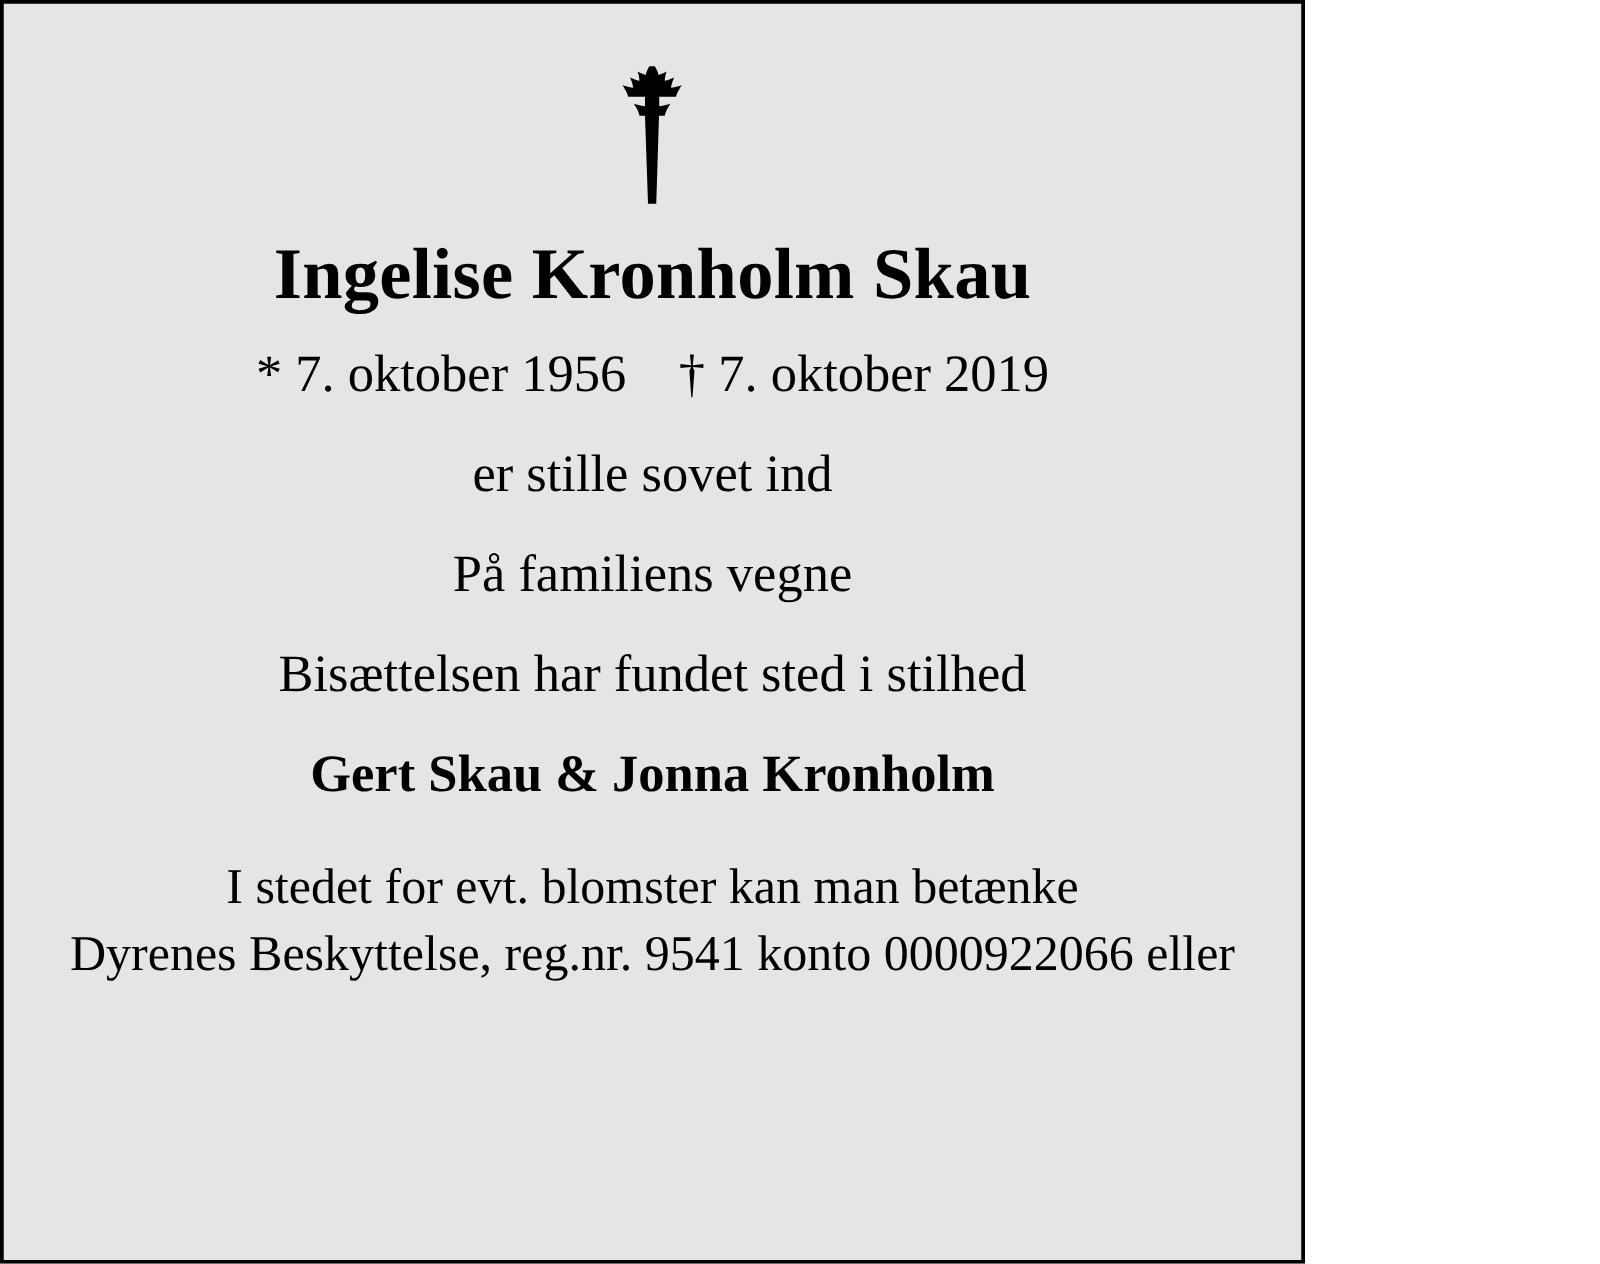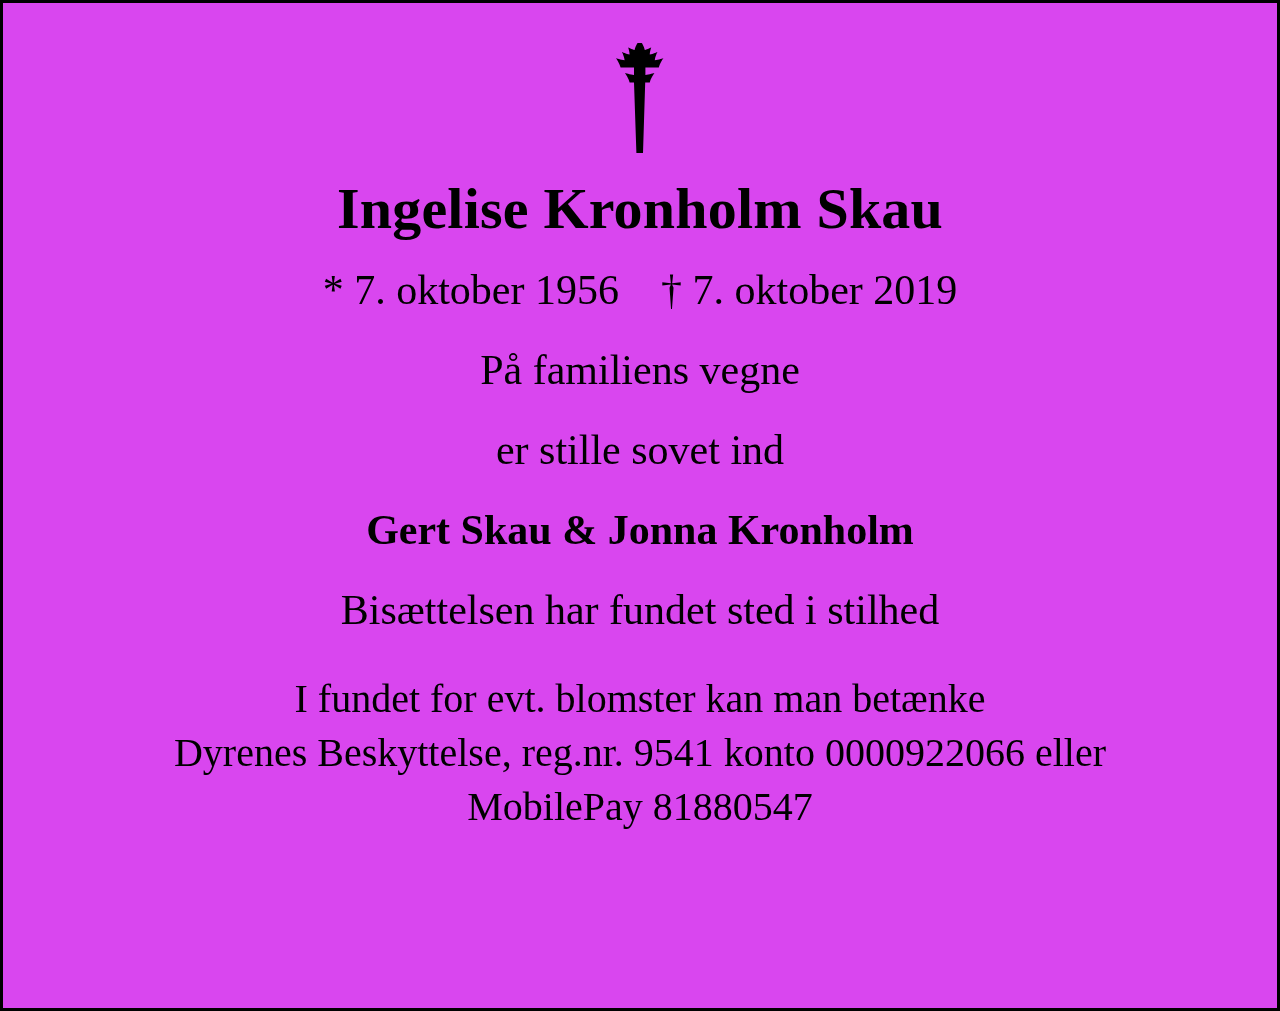--- a/index.html
+++ b/index.html
@@ -9,29 +9,29 @@
   }
   body {
     width: 1280px;
     height: 1011px;
     font-family: "Liberation Serif", serif;
     color: #000000;
     overflow: hidden;
   }
   .notice {
     position: relative;
-    width: 1280px;
+    width: 1044px;
     height: 1011px;
     box-sizing: border-box;
     border: 3px solid #000000;
-    background: #d946ef;
+    background: #e5e5e5;
     display: flex;
     flex-direction: column;
     align-items: center;
-    padding-top: 36px;
+    padding-top: 46px;
   }
   .cross-wrap {
     width: 100%;
     display: flex;
     justify-content: center;
     margin-bottom: 12px;
   }
   .cross {
     display: block;
   }
@@ -103,27 +103,26 @@
         C39.2 8.4 35.4 10.2 32.8 11.0
         C32.2 7.4 29.8 4 29.8 4
         Z"></path>
     </svg>
   </div>
 
   <div class="deceased-name">Ingelise Kronholm Skau</div>
 
   <div class="dates">* 7. oktober 1956    † 7. oktober 2019</div>
 
+  <div class="line">er stille sovet ind</div>
+
   <div class="line">På familiens vegne</div>
 
-  <div class="line">er stille sovet ind</div>
+  <div class="line">Bisættelsen har fundet sted i stilhed</div>
 
   <div class="line bold">Gert Skau &amp; Jonna Kronholm</div>
 
-  <div class="line">Bisættelsen har fundet sted i stilhed</div>
-
   <div class="donation">
-    <div>I fundet for evt. blomster kan man betænke</div>
+    <div>I stedet for evt. blomster kan man betænke</div>
     <div>Dyrenes Beskyttelse, reg.nr. 9541 konto 0000922066 eller</div>
-    <div>MobilePay 81880547</div>
   </div>
 
 </div>
 
 </body></html>

